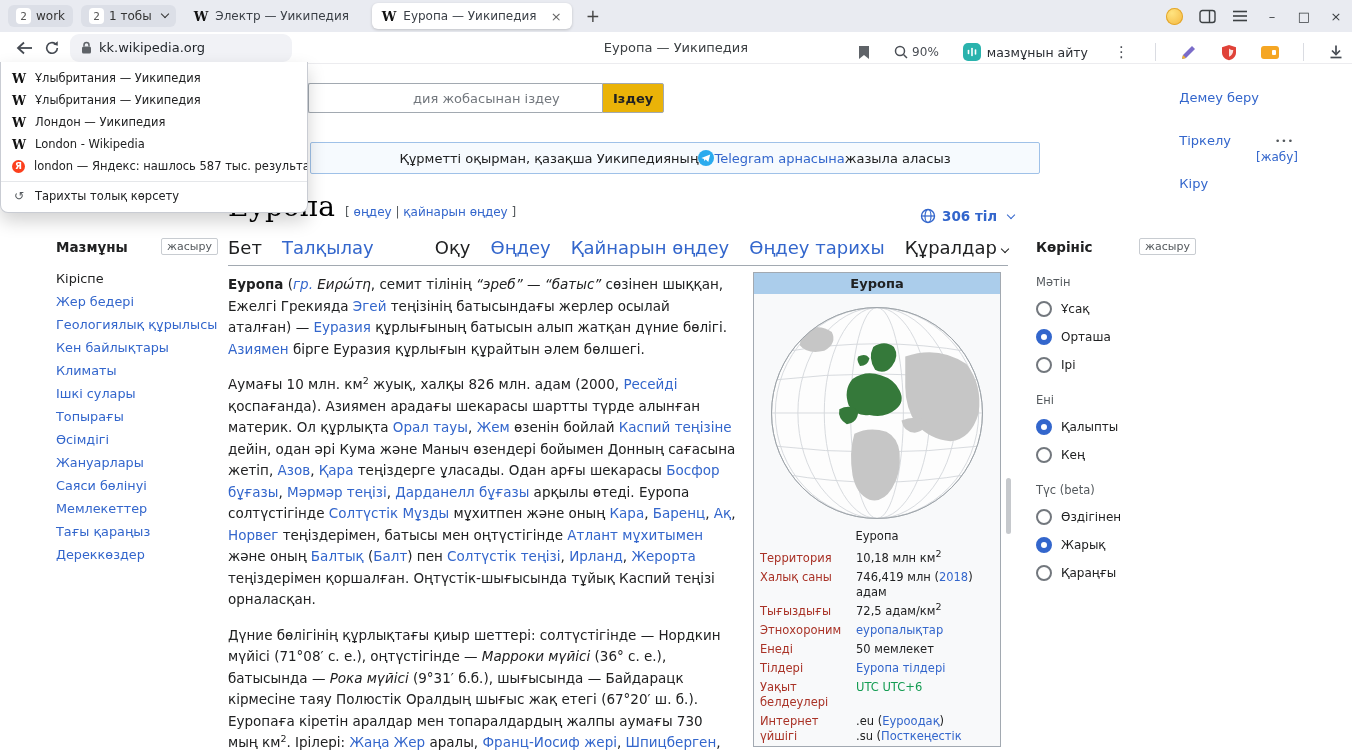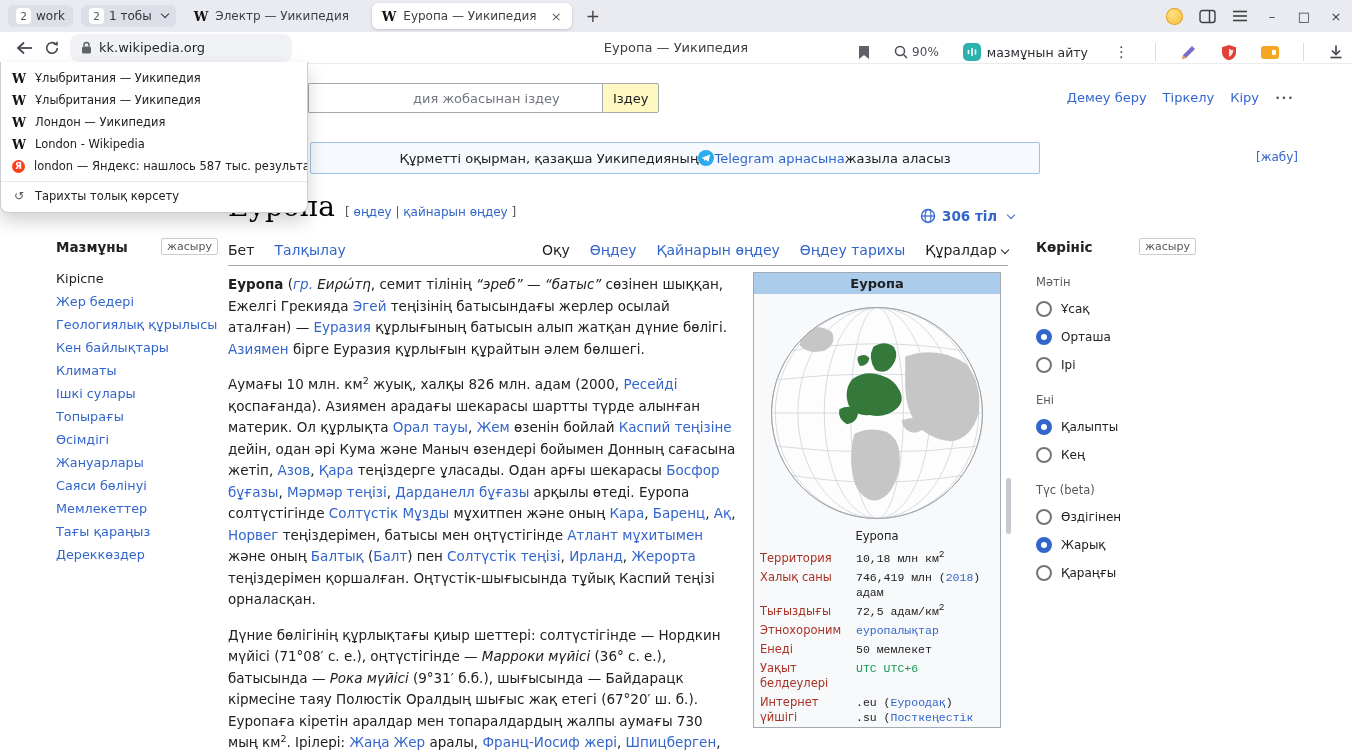--- a/index.html
+++ b/index.html
@@ -40,35 +40,35 @@
   .sg-row { display:flex; align-items:center; gap:9px; height:22px; padding:0 11px; font-size:11.5px; color:#202122; white-space:nowrap; overflow:hidden; cursor:pointer; }
   .sg-row.lastsep { border-top:1px solid #e5e7ea; margin-top:4px; padding-top:3px; height:25px; }
   .sg-ic { width:14px; text-align:center; flex-shrink:0; }
   .sg-ic.wikipedia { font-family:"DejaVu Serif","Liberation Serif",serif; font-weight:bold; font-size:12.5px; color:#111; }
   .sg-ic.yandex { background:#fc3f1d; color:#fff; border-radius:50%; width:13px; height:13px; line-height:13px; font-size:9px; font-weight:bold; }
   .sg-ic.history { color:#54595d; font-size:12px; }
 
   
   .content { position:absolute; top:72px; left:0; width:1352px; height:678px; background:#fff; overflow:hidden; }
   .search-box { position:absolute; left:308px; top:11px; width:294px; height:30px; border:1px solid #a2a9b1; border-right:none; border-radius:2px 0 0 2px; display:flex; align-items:center; padding-left:104px; font-size:13px; color:#72777d; cursor:text; }
-  .search-btn { position:absolute; left:602px; top:11px; height:30px; padding:0 10px; border:1px solid #a2a9b1; background:#fef9c3; font-size:13px; font-weight:normal; color:#202122; display:flex; align-items:center; border-radius:0 2px 2px 0; cursor:pointer; }
+  .search-btn { position:absolute; left:602px; top:11px; height:30px; padding:0 10px; border:1px solid #a2a9b1; background:#eab308; font-size:13px; font-weight:bold; color:#202122; display:flex; align-items:center; border-radius:0 2px 2px 0; cursor:pointer; }
   .header-links { position:absolute; right:58px; top:18px; display:flex; gap:16px; font-size:13px; align-items:center; }
   .hlink { color:var(--accent-blue,#36c); cursor:pointer; }
   .hmore { color:#54595d; font-size:9px; letter-spacing:1px; cursor:pointer; }
 
   .banner { position:absolute; left:310px; top:70px; width:730px; height:32px; border:1px solid #9fc1e8; background:#f6fafe; border-radius:2px; display:flex; align-items:center; justify-content:center; font-size:13px; }
   .banner .lnk { color:var(--accent-blue,#36c); cursor:pointer; }
   .banner-close { position:absolute; left:1256px; top:78px; font-size:12px; color:var(--accent-blue,#36c); cursor:pointer; }
 
   .title-row { position:absolute; left:228px; top:118px; display:flex; align-items:baseline; gap:10px; }
   .page-title { font-family:"DejaVu Serif","Liberation Serif",serif; font-size:28px; color:#000; font-weight:normal; }
   .title-edit { font-size:12px; color:#54595d; }
   .lang-block { position:absolute; left:920px; top:136px; display:flex; align-items:center; gap:6px; color:var(--accent-blue,#36c); font-size:13.5px; font-weight:bold; cursor:pointer; }
 
-  .tab-row { position:absolute; left:228px; top:164px; width:780px; height:30px; border-bottom:1px solid #a2a9b1; display:flex; justify-content:space-between; align-items:flex-end; font-size:14px; }
+  .tab-row { position:absolute; left:228px; top:164px; width:780px; height:30px; border-bottom:1px solid #a2a9b1; display:flex; justify-content:space-between; align-items:flex-end; font-size:18px; }
   .tabset { display:flex; gap:20px; padding-bottom:7px; }
   .wtab { color:var(--accent-blue,#36c); cursor:pointer; white-space:nowrap; }
   .wtab.on { color:#202122; }
   .wtab.menu { color:#202122; }
 
   .chev { width:6px; height:6px; border-right:1.5px solid currentColor; border-bottom:1.5px solid currentColor; transform:rotate(45deg); display:inline-block; margin-left:5px; margin-bottom:2px; }
 
   .toc { position:absolute; left:56px; top:166px; width:162px; }
   .toc-head { display:flex; align-items:center; justify-content:space-between; }
   .toc-title { font-size:13.5px; font-weight:bold; color:#202122; }
@@ -84,21 +84,21 @@
   .sg-a { color:var(--accent-blue,#36c); cursor:pointer; }
   .sg-g { color:var(--utc-green,#149c52); cursor:pointer; }
   sup { font-size:9.5px; line-height:0; }
 
   .infobox { position:absolute; left:753px; top:200px; width:248px; border:1px solid #a2a9b1; background:#f8f9fa; font-size:11.5px; }
   .ib-title { background:var(--infobox-header,#abcdeb); font-weight:bold; font-size:13px; text-align:center; padding:3px 0; color:#202122; }
   .ib-img { display:flex; justify-content:center; padding:6px 0 2px; }
   .ib-caption { text-align:center; font-size:11.5px; padding:1px 0 6px; color:#202122; }
   .ib-row { display:flex; padding:2px 6px; }
   .ib-label { width:96px; flex-shrink:0; font-weight:normal; color:var(--infobox-label,#a93226); line-height:15px; }
-  .ib-value { flex:1; line-height:15px;font-family:Liberation Mono, monospace; }
+  .ib-value { flex:1; line-height:15px; }
 
   .appearance { position:absolute; left:1036px; top:166px; width:160px; }
   .ap-head { display:flex; align-items:center; justify-content:space-between; }
   .ap-title { font-size:13.5px; font-weight:bold; color:#202122; }
   .ap-h { font-size:11.5px; color:#54595d; margin:20px 0 12px; }
   .ap-row { display:flex; align-items:center; gap:9px; margin-bottom:12px; cursor:pointer; }
   .radio { width:16px; height:16px; border:2px solid #72777d; border-radius:50%; flex-shrink:0; background:#fff; }
   .radio.checked { border:5px solid var(--accent-blue,#36c); }
   .ap-lb { font-size:12px; color:#202122; }
 
@@ -215,21 +215,21 @@
 </div>
 
 <div class="content">
 
   <div class="search-box">
     <span>дия жобасынан іздеу</span>
   </div>
   <div class="search-btn">Іздеу</div>
 
   <div class="header-links">
-    <span id="hlinks" style="display:flex;gap:16px;">
+    <span id="hlinks" style="display:flex;gap:28px;flex-direction:column;">
         <span class="hlink">Демеу беру</span>
         <span class="hlink">Тіркелу</span>
         <span class="hlink">Кіру</span>
       </span>
     <span class="hmore">•••</span>
   </div>
 
   <div class="banner">
     <span>Құрметті оқырман, қазақша Уикипедияның</span>
     <svg width="16" height="16" viewBox="0 0 16 16">
@@ -352,20 +352,24 @@
         </div>
         <div class="ib-row">
           <div class="ib-label">Этнохороним</div>
           <div class="ib-value"><span class="sg-a">еуропалықтар</span></div>
         </div>
         <div class="ib-row">
           <div class="ib-label">Енеді</div>
           <div class="ib-value"><span>50 мемлекет</span></div>
         </div>
         <div class="ib-row">
+          <div class="ib-label">Тілдері</div>
+          <div class="ib-value"><span class="sg-a">Еуропа тілдері</span></div>
+        </div>
+        <div class="ib-row">
           <div class="ib-label">Уақыт белдеулері</div>
           <div class="ib-value"><span class="sg-g">UTC UTC+6</span></div>
         </div>
         <div class="ib-row">
           <div class="ib-label">Интернет үйшігі</div>
           <div class="ib-value"><span>.eu</span><span> (</span><span class="sg-a">Еуроодақ</span><span>)</span><br><span>.su</span><span> (</span><span class="sg-a">Посткеңестік</span></div>
         </div>
       </div>
   </div>
 

